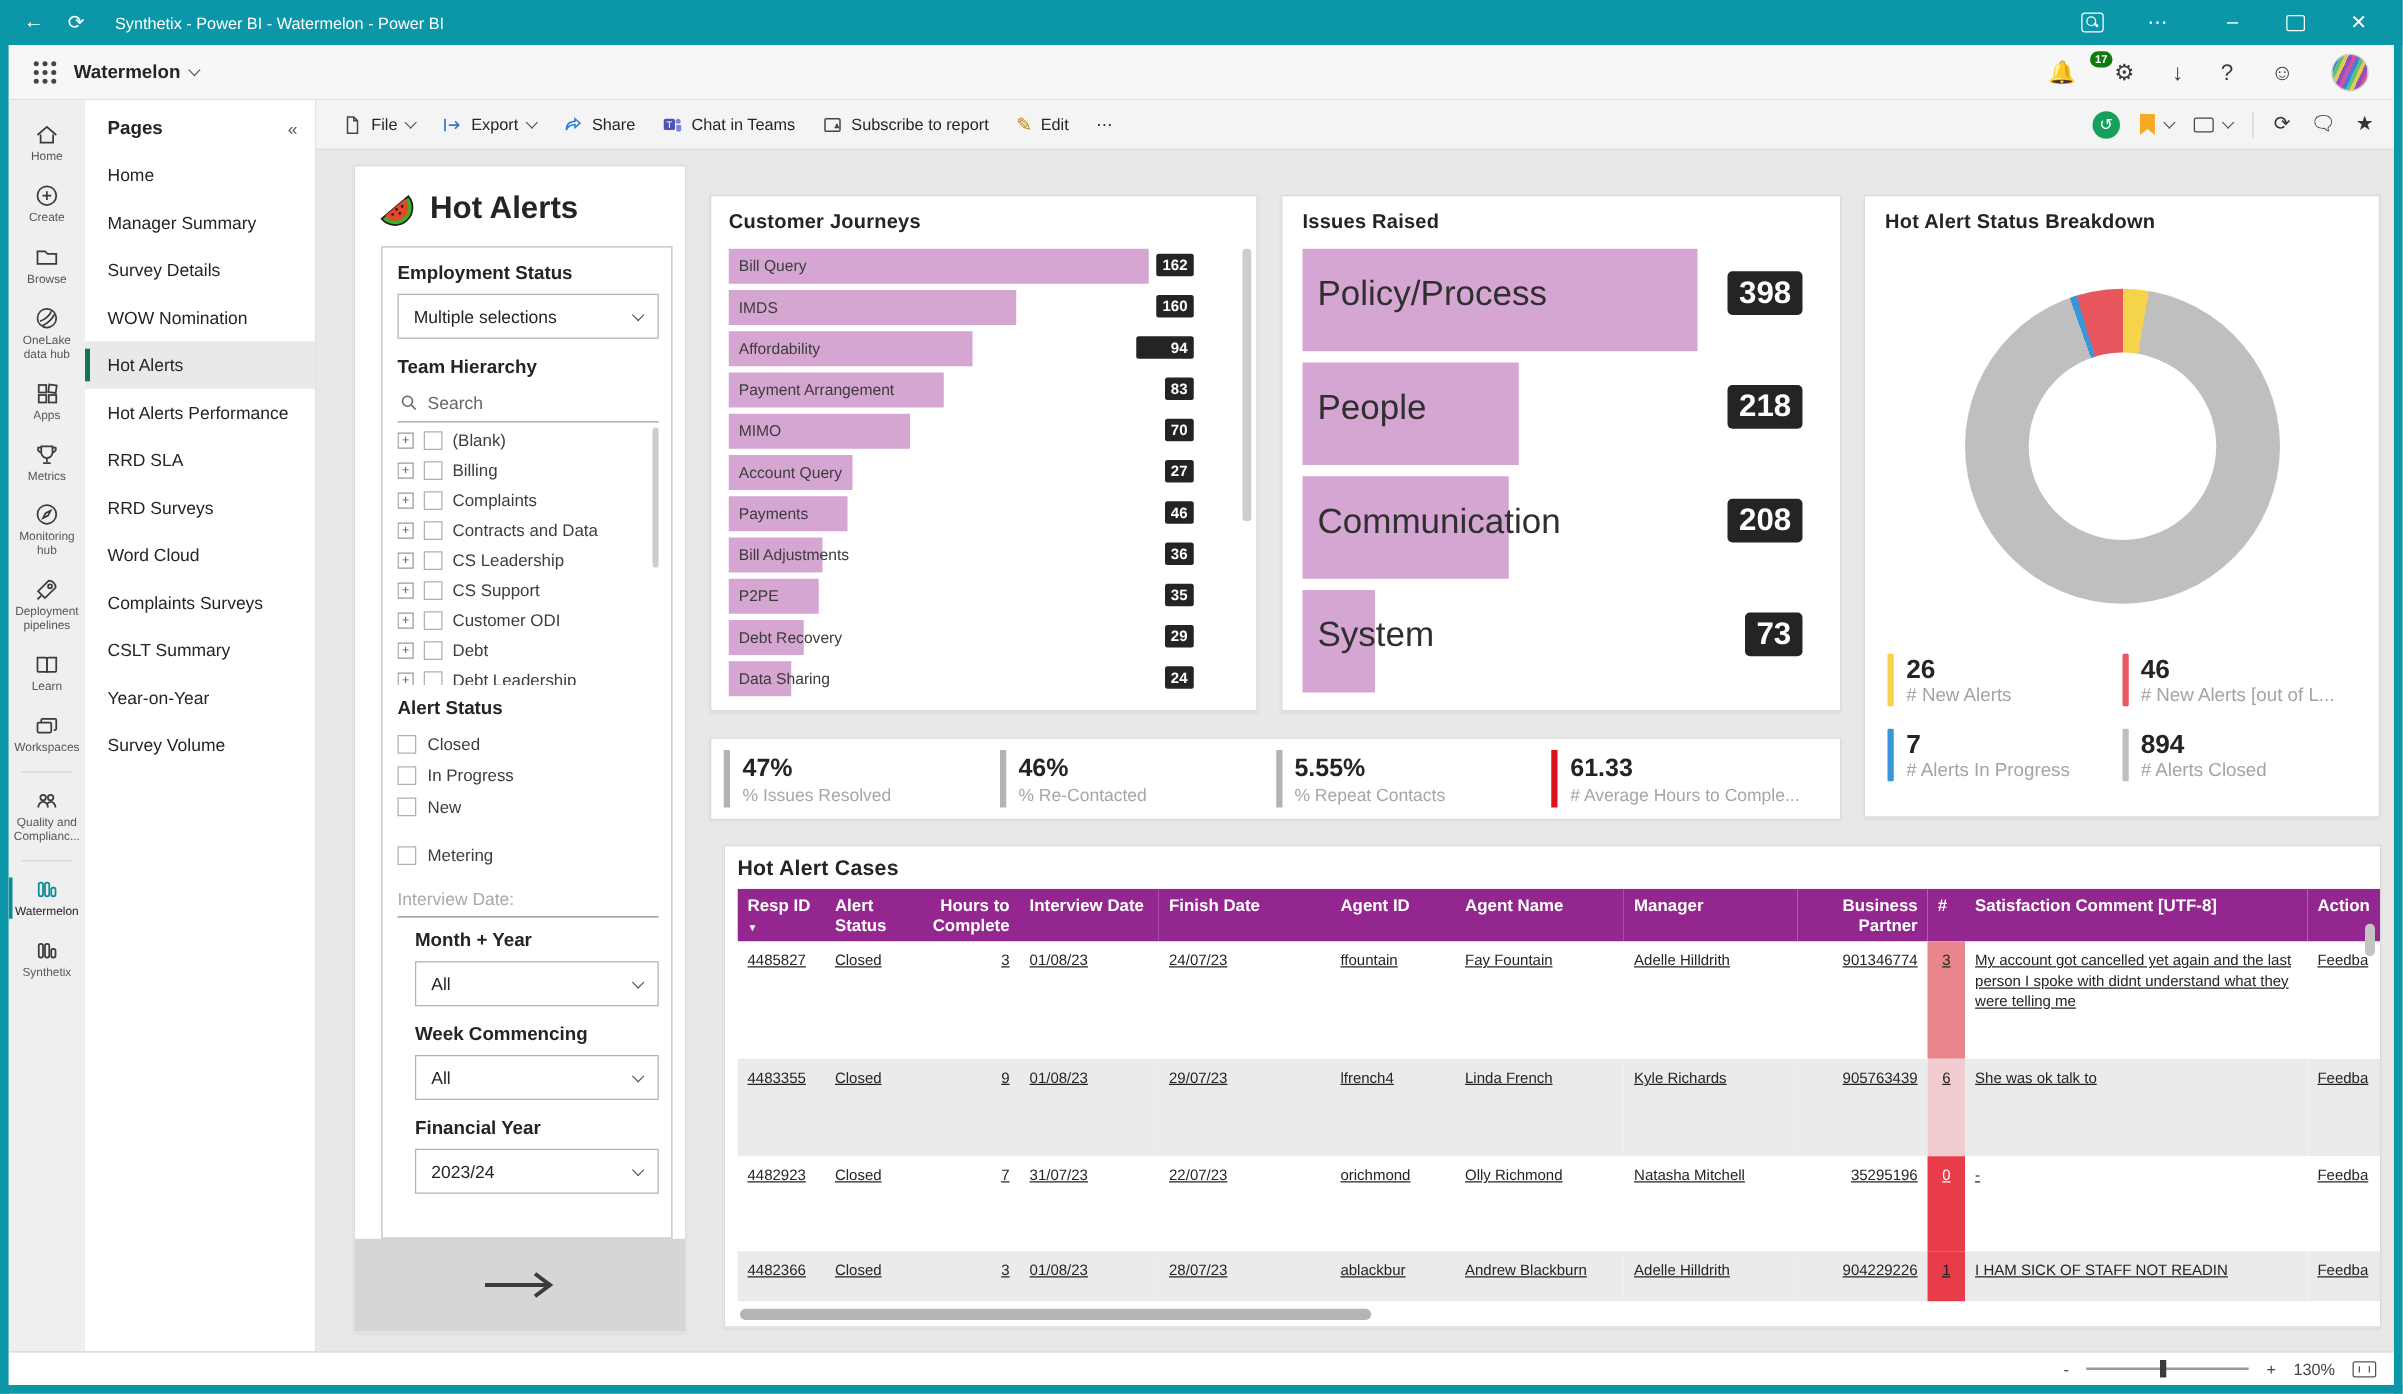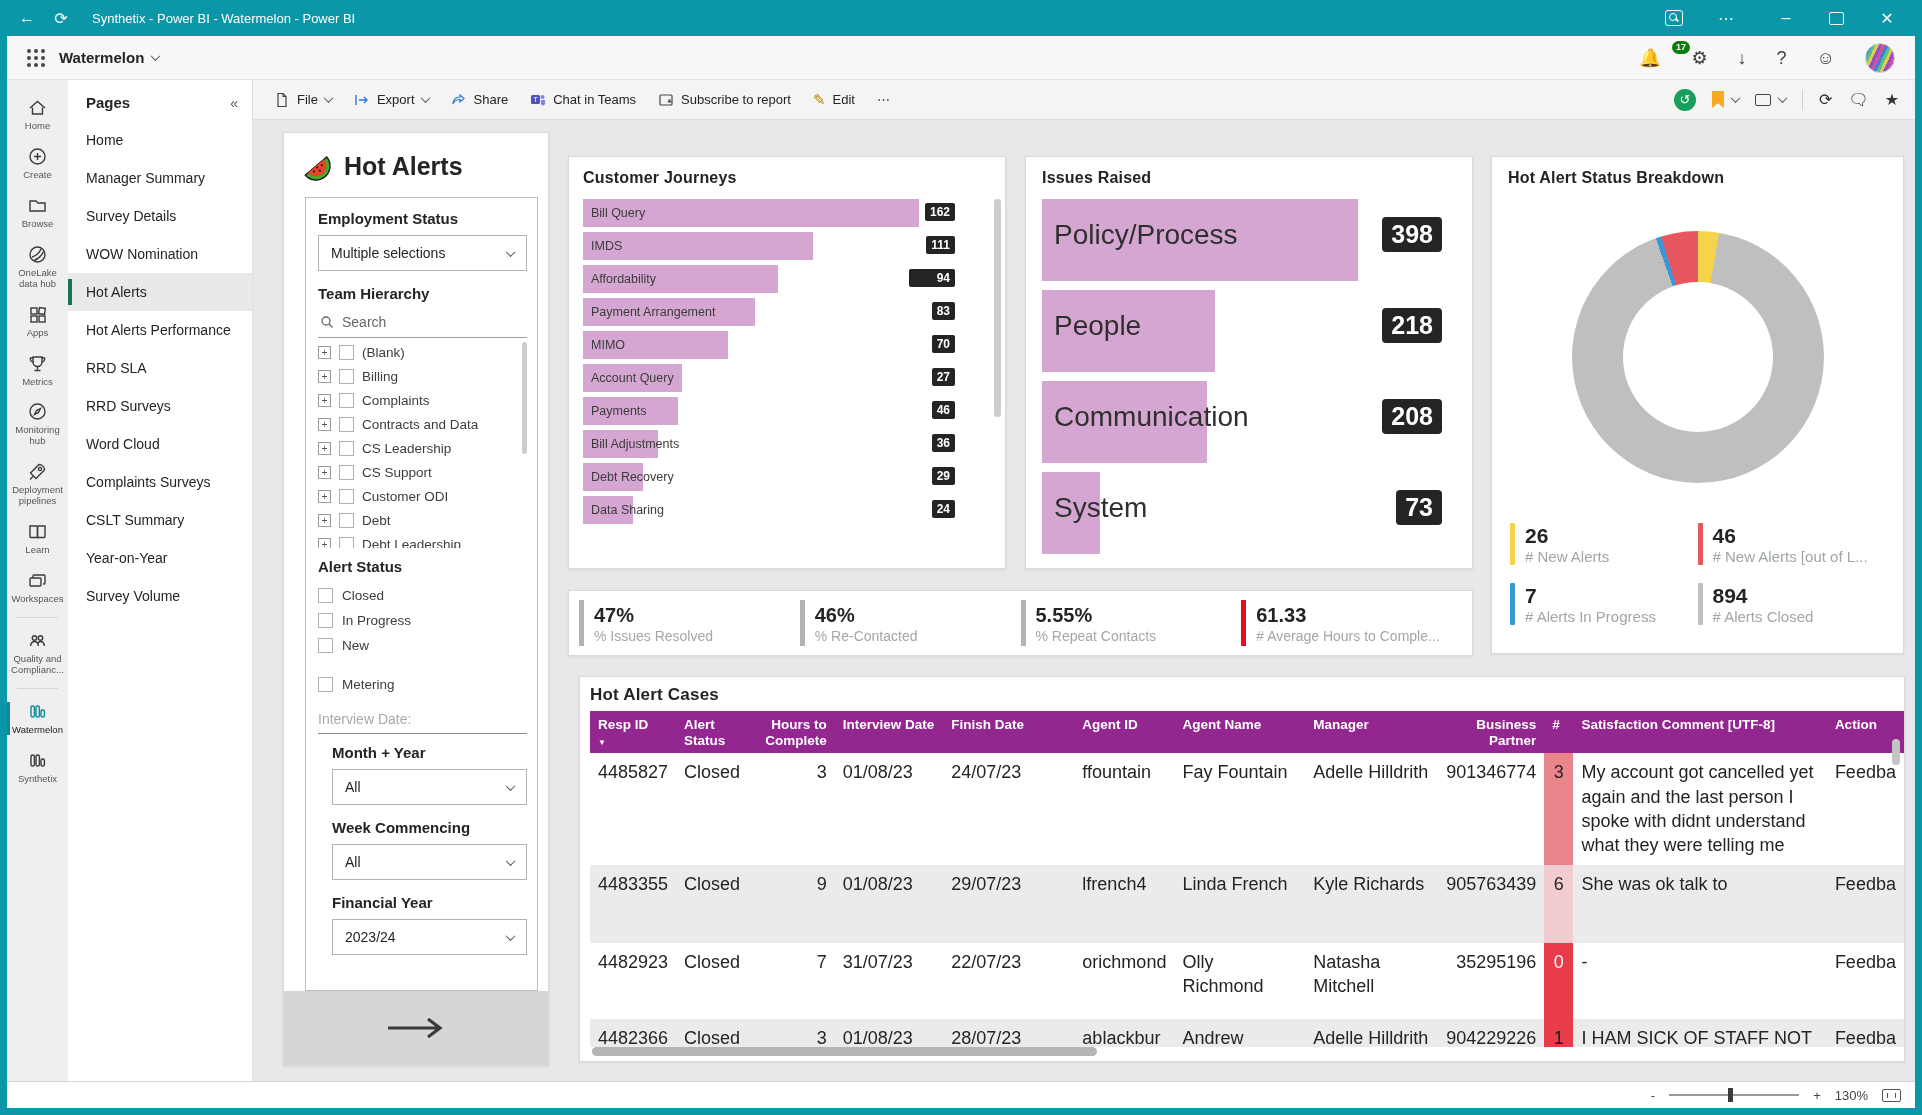--- a/index.html
+++ b/index.html
@@ -116,21 +116,21 @@
   .kpi { flex:1; display:flex; gap:10px; align-items:center; }
   .kpi-bar { width:5px; height:46px; }
   .kpi-val { font-size:20px; font-weight:bold; color:#252423; line-height:1.25; }
   .kpi-lab { font-size:14px; color:#a6a6a6; white-space:nowrap; overflow:hidden; max-width:210px; }
 
   
   .tbl-card { left:326px; top:556px; width:1326px; height:386px; padding:8px 0 0 10px; overflow:hidden; }
   .tbl-wrap { margin-top:6px; height:336px; overflow:hidden; position:relative; }
   table { border-collapse:collapse; table-layout:fixed; }
   th { background:#93278f; color:#fff; font-size:13.5px; font-weight:bold; text-align:left; vertical-align:top; padding:6px 8px 4px 8px; line-height:1.2; }
-  td { font-size:18px; color:#252423; vertical-align:top; padding:7px 8px; line-height:1.35; }
+  td { font-size:12px; color:#252423; vertical-align:top; padding:7px 8px; line-height:1.35;text-decoration:underline; }
   tr.alt td { background:#ebebeb; }
   td.num, th.num { text-align:right; }
   .sortarrow { display:block; font-size:8px; margin-top:5px; }
   td.score { text-align:center; padding:7px 2px; }
   .hscroll { position:absolute; left:12px; bottom:5px; width:505px; height:9px; background:#b5b5b5; border-radius:5px; }
   .tvscroll { position:absolute; right:4px; top:62px; width:8px; height:26px; background:#c4c4c4; border-radius:4px; }
 
   
   .statusbar { height:27px; background:#fff; border-top:1px solid #d4d4d4; display:flex; align-items:center; justify-content:flex-end; gap:14px; padding:0 14px; flex:0 0 27px; font-size:13px; color:#444; }
   .slider { position:relative; width:130px; height:2px; background:#9a9a9a; }
@@ -505,21 +505,21 @@
           <div class="card-title">Customer Journeys</div>
           <div class="cj-plot" id="cjplot">
               <div class="cj-row">
                 <div class="cj-bar" style="width: 82.2335%; background: rgb(213, 166, 209);"></div>
                 <span class="cj-lb">Bill Query</span>
                 <span class="cj-badge" style="background: rgb(37, 36, 35);">162</span>
               </div>
               <div class="cj-row">
                 <div class="cj-bar" style="width: 56.3452%; background: rgb(213, 166, 209);"></div>
                 <span class="cj-lb">IMDS</span>
-                <span class="cj-badge" style="background: rgb(37, 36, 35);">111</span>
+                <span class="cj-badge" style="background: rgb(37, 36, 35);">160</span>
               </div>
               <div class="cj-row">
                 <div class="cj-bar" style="width: 47.7157%; background: rgb(213, 166, 209);"></div>
                 <span class="cj-lb">Affordability</span>
                 <span class="cj-badge" style="background: rgb(37, 36, 35); padding-left: 28px;">94</span>
               </div>
               <div class="cj-row">
                 <div class="cj-bar" style="width: 42.132%; background: rgb(213, 166, 209);"></div>
                 <span class="cj-lb">Payment Arrangement</span>
                 <span class="cj-badge" style="background: rgb(37, 36, 35);">83</span>
@@ -536,20 +536,25 @@
               </div>
               <div class="cj-row">
                 <div class="cj-bar" style="width: 23.3503%; background: rgb(213, 166, 209);"></div>
                 <span class="cj-lb">Payments</span>
                 <span class="cj-badge" style="background: rgb(37, 36, 35);">46</span>
               </div>
               <div class="cj-row">
                 <div class="cj-bar" style="width: 18.2741%; background: rgb(213, 166, 209);"></div>
                 <span class="cj-lb">Bill Adjustments</span>
                 <span class="cj-badge" style="background: rgb(37, 36, 35);">36</span>
+              </div>
+              <div class="cj-row">
+                <div class="cj-bar" style="width: 17.7665%; background: rgb(213, 166, 209);"></div>
+                <span class="cj-lb">P2PE</span>
+                <span class="cj-badge" style="background: rgb(37, 36, 35);">35</span>
               </div>
               <div class="cj-row">
                 <div class="cj-bar" style="width: 14.7208%; background: rgb(213, 166, 209);"></div>
                 <span class="cj-lb">Debt Recovery</span>
                 <span class="cj-badge" style="background: rgb(37, 36, 35);">29</span>
               </div>
               <div class="cj-row">
                 <div class="cj-bar" style="width: 12.1827%; background: rgb(213, 166, 209);"></div>
                 <span class="cj-lb">Data Sharing</span>
                 <span class="cj-badge" style="background: rgb(37, 36, 35);">24</span>

